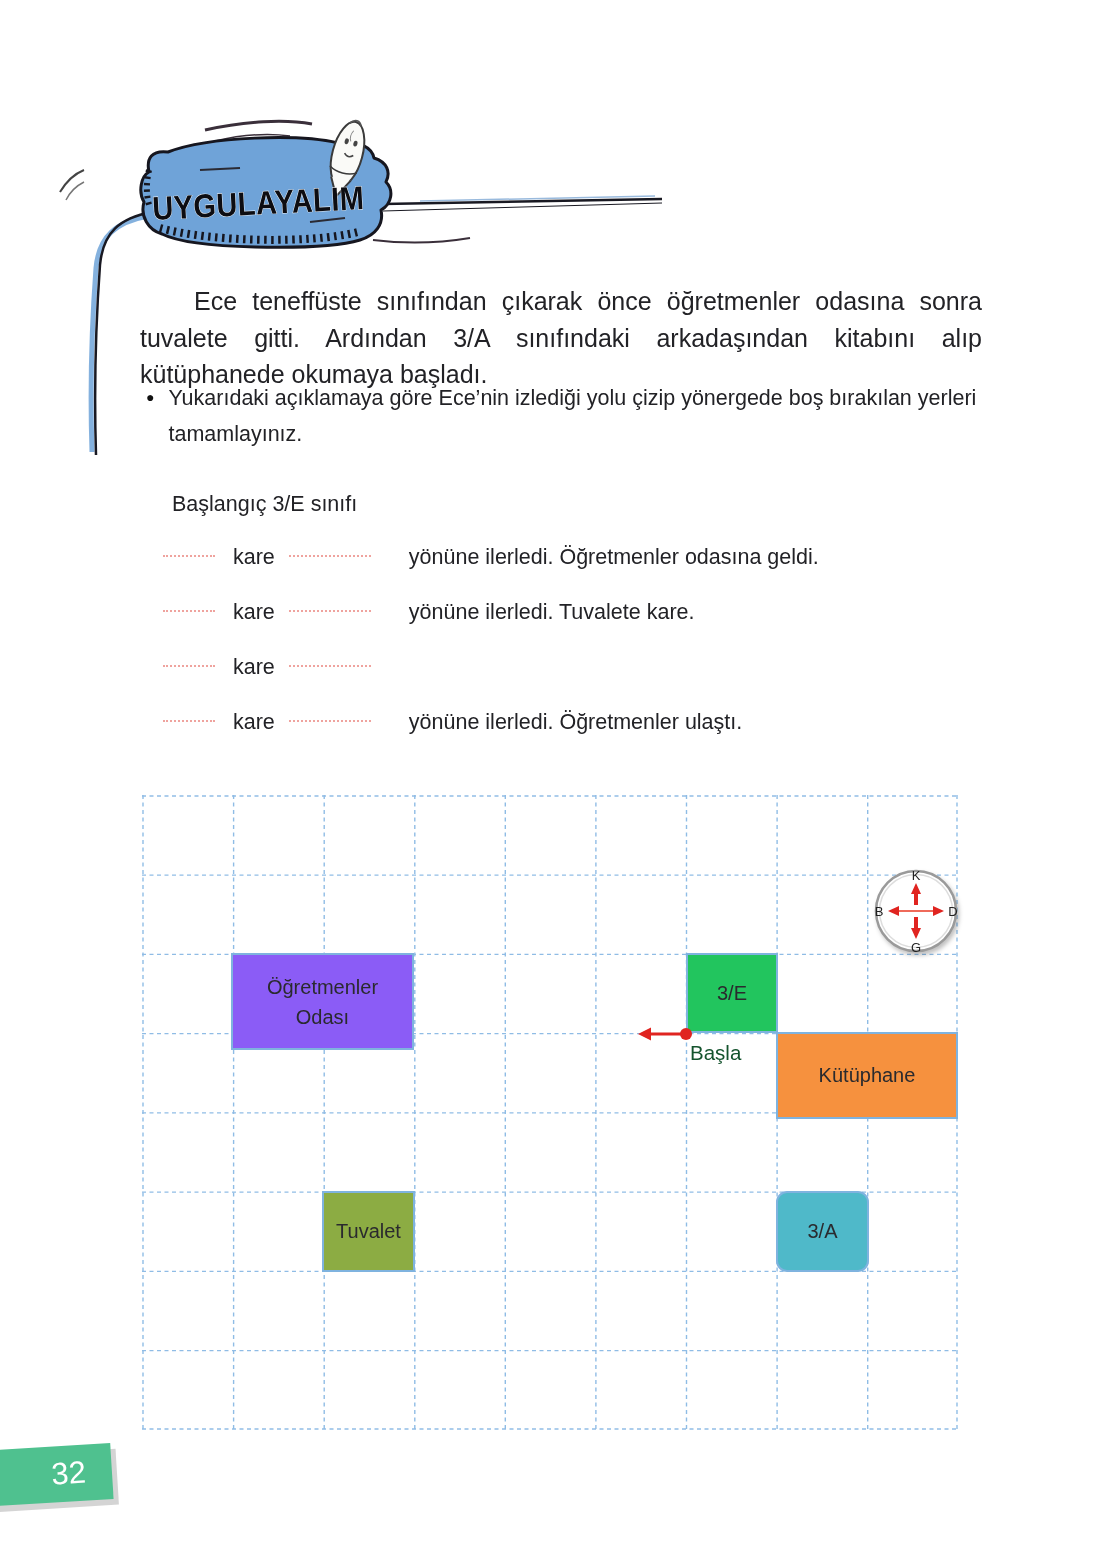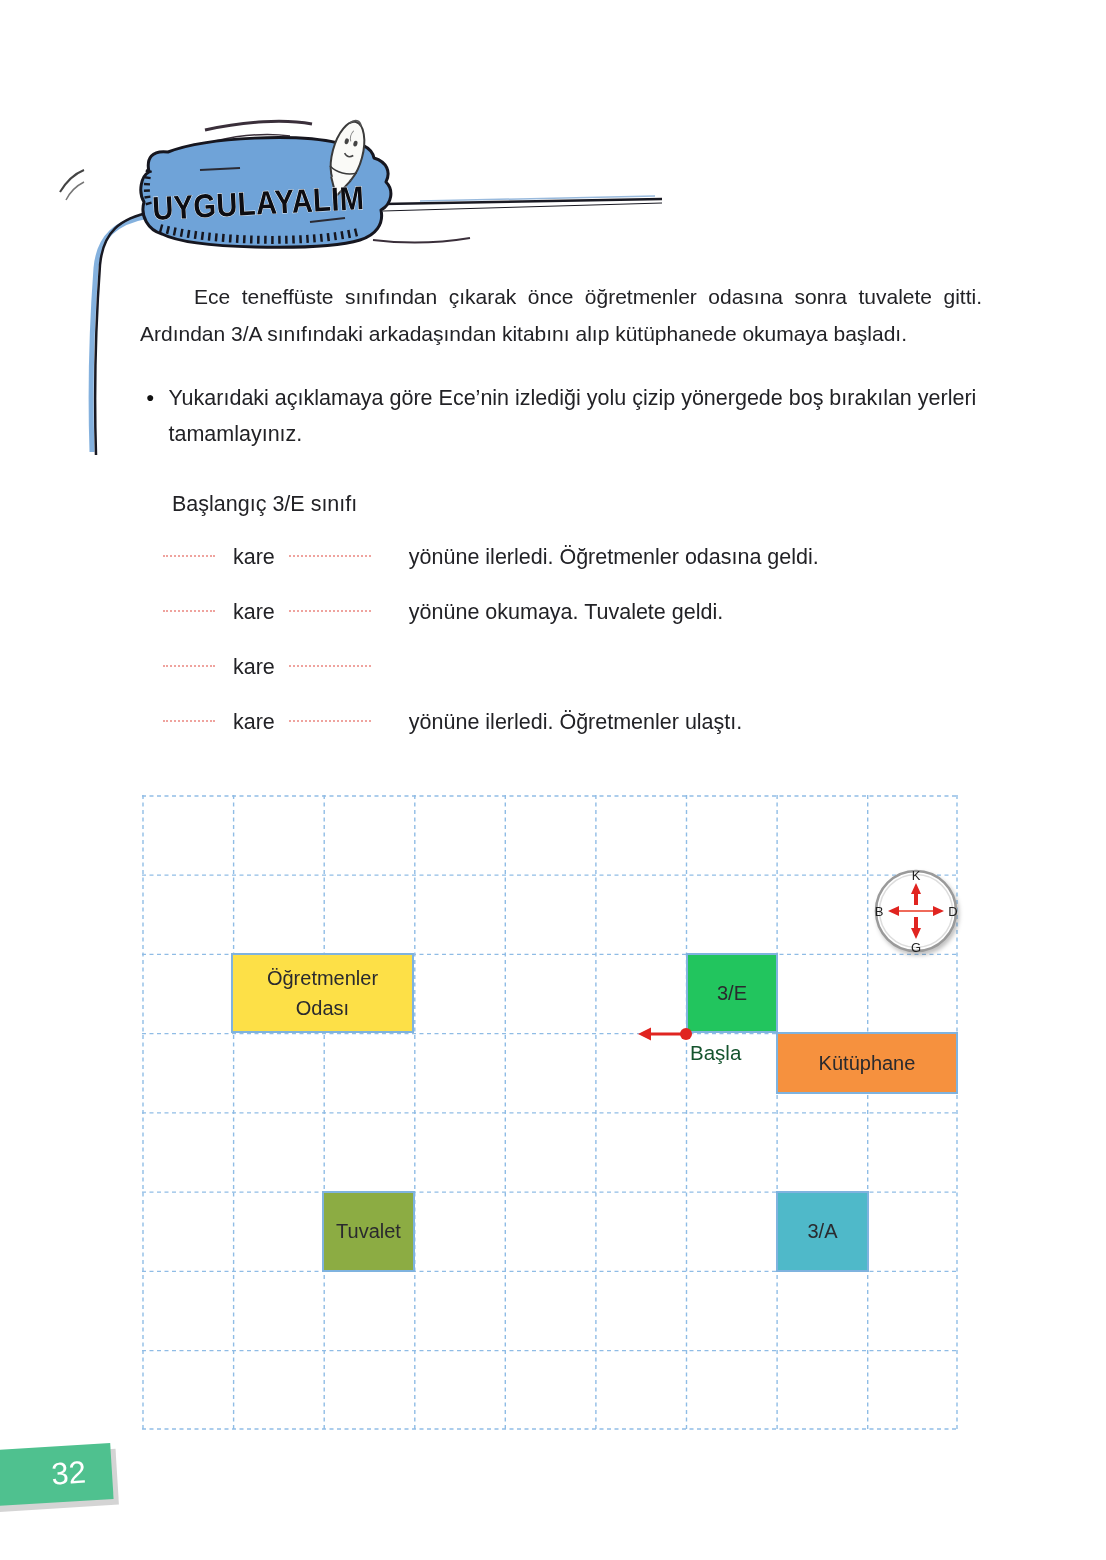--- a/index.html
+++ b/index.html
@@ -4,21 +4,21 @@
 <style>
   html,body{margin:0;padding:0;background:#fff;}
   .page{position:relative;width:1106px;height:1560px;background:#ffffff;overflow:hidden;
         font-family:"Liberation Sans",sans-serif;color:#222226;}
 
   
   .header-svg{position:absolute;left:0;top:100px;width:700px;height:380px;}
 
   
   .intro{position:absolute;left:140px;top:258px;width:842px;
-         font-size:21px;line-height:36.5px;text-align:justify;text-indent:54px;color:#222226;}
+         font-size:25px;line-height:36.5px;text-align:justify;text-indent:54px;color:#222226;}
 
   
   .task{position:absolute;left:146px;top:380px;width:850px;display:flex;}
   .task .bullet{font-size:14px;line-height:34px;margin-right:14px;color:#111;}
   .task .task-text{font-size:21.5px;line-height:36px;}
 
   
   .start-line{position:absolute;left:172px;top:492px;font-size:21.5px;text-align:right;}
   .steps{position:absolute;left:163px;top:542px;width:860px;}
   .step-row{display:flex;align-items:center;height:31px;margin-bottom:24px;}
@@ -27,26 +27,26 @@
   .blank-2{width:82px;margin-left:14px;}
   .kare{font-size:21.5px;}
   .step-suffix{font-size:21.5px;margin-left:38px;white-space:nowrap;}
 
   
   .grid{position:absolute;left:142px;top:795px;width:816px;height:635px;}
   .grid-lines{position:absolute;left:0;top:0;}
   .room{position:absolute;display:flex;align-items:center;justify-content:center;
         text-align:center;border:2px solid #7fb3df;box-sizing:border-box;
         font-size:20px;color:#2a2a2e;}
-  .room-ogretmenler{left:89px;top:158px;width:183px;height:80px;background:#fde047;}
+  .room-ogretmenler{left:89px;top:158px;width:183px;height:97px;background:#8b5cf6;}
   .room-ogretmenler span{display:inline-block;width:150px;line-height:30px;}
   .room-3e{left:544px;top:158px;width:92px;height:80px;background:#22c55e;}
-  .room-kutuphane{left:634px;top:237px;width:182px;height:62px;background:#f6913e;}
+  .room-kutuphane{left:634px;top:237px;width:182px;height:87px;background:#f6913e;}
   .room-tuvalet{left:180px;top:396px;width:93px;height:81px;background:#8cac43;}
-  .room-3a{left:634px;top:396px;width:93px;height:81px;background:#4fb9c9;}
+  .room-3a{left:634px;top:396px;width:93px;height:81px;background:#4fb9c9;border-radius:11px;}
 
   .compass{position:absolute;left:730px;top:72px;width:88px;height:88px;
            filter:drop-shadow(2px 3px 2px rgba(0,0,0,0.25));}
   .start-arrow{position:absolute;left:496px;top:224px;width:60px;height:30px;}
   .start-label{position:absolute;left:548px;top:246px;font-size:20.5px;color:#14532d;}
 
   
   .page-badge{position:absolute;left:-20px;top:1447px;width:132px;height:56px;
               background:#4fc18f;transform:rotate(-3.5deg);
               box-shadow:5px 6px 0 rgba(0,0,0,0.17);
@@ -112,21 +112,21 @@
     <div class="step-row">
       <span class="blank blank-1"></span>
       <span class="kare">kare</span>
       <span class="blank blank-2"></span>
       <span class="step-suffix">yönüne ilerledi. Öğretmenler odasına geldi.</span>
     </div>
     <div class="step-row">
       <span class="blank blank-1"></span>
       <span class="kare">kare</span>
       <span class="blank blank-2"></span>
-      <span class="step-suffix">yönüne okumaya. Tuvalete geldi.</span>
+      <span class="step-suffix">yönüne ilerledi. Tuvalete kare.</span>
     </div>
     <div class="step-row">
       <span class="blank blank-1"></span>
       <span class="kare">kare</span>
       <span class="blank blank-2"></span>
     </div>
     <div class="step-row">
       <span class="blank blank-1"></span>
       <span class="kare">kare</span>
       <span class="blank blank-2"></span>

